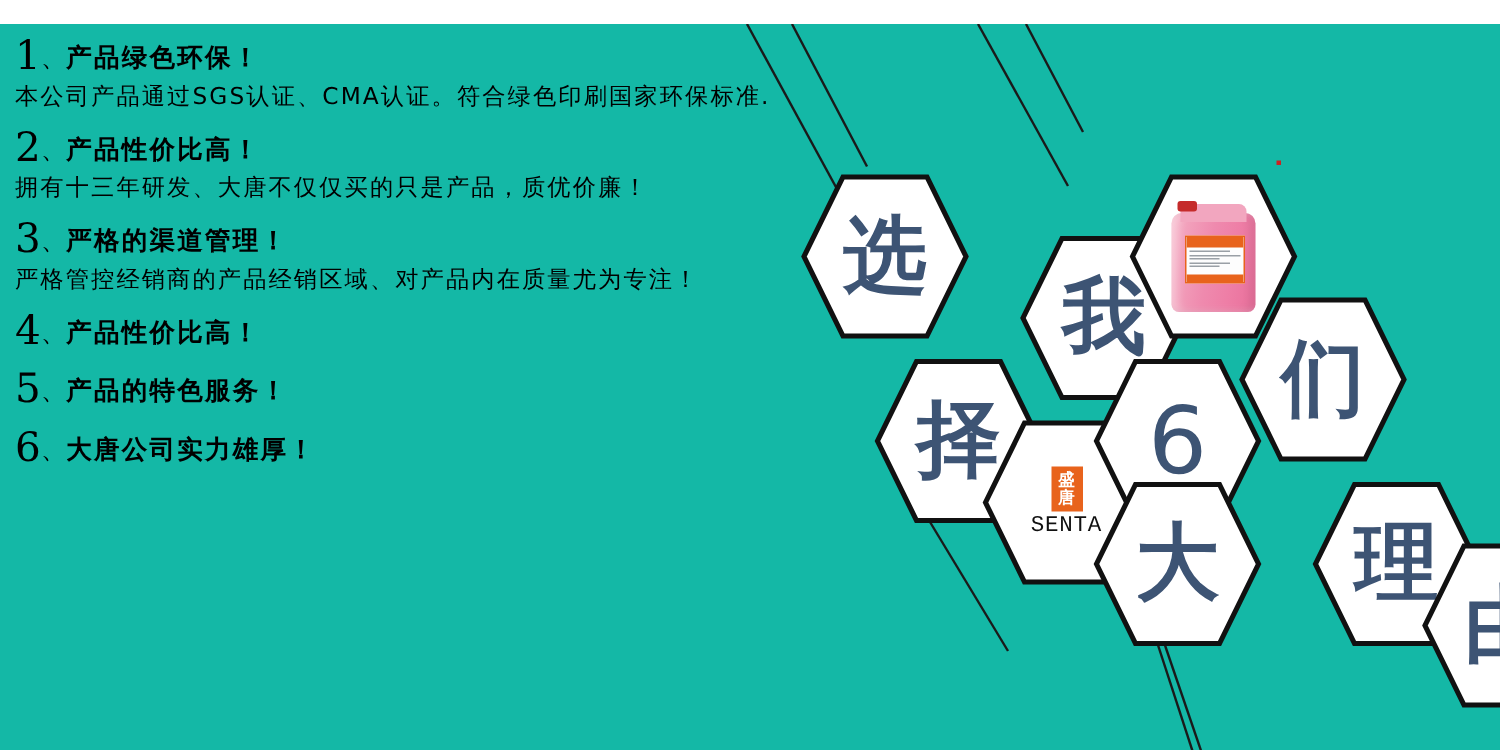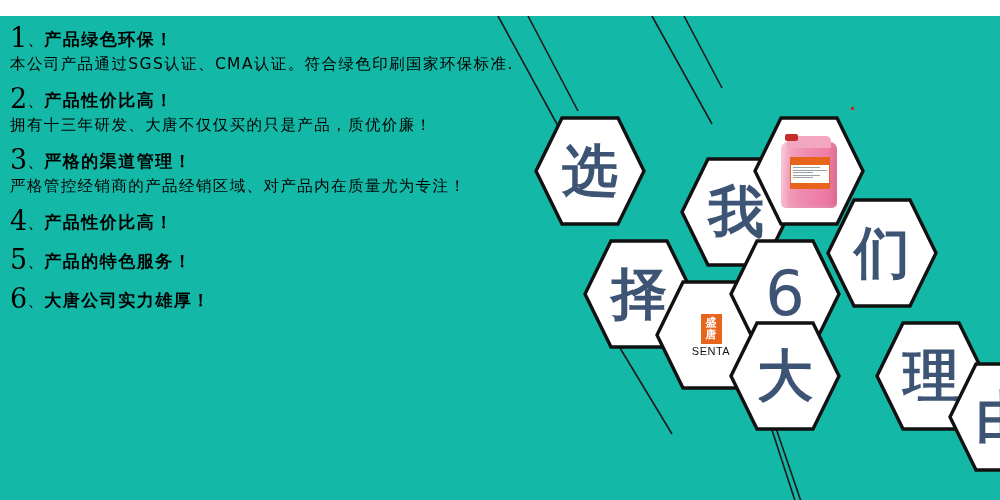--- a/index.html
+++ b/index.html
@@ -136,22 +136,22 @@
     color: #ffffff;
     font-size: 11px;
     line-height: 1.05;
     font-family: "DejaVu Serif", "Liberation Serif", serif;
     font-weight: bold;
     letter-spacing: 0;
   }
   .brand-mark span { display: block; transform: scale(1.0); }
   .brand-name {
     margin-top: 1px;
-    font-family: Liberation Sans, sans-serif;
-    font-size: 11px;
+    font-family: Liberation Mono, monospace;
+    font-size: 15px;
     letter-spacing: 0.5px;
     color: #111111;
   }
 
   
   .hex-product {
     position: absolute;
     left: 0; top: 0;
     width: 112px;
     height: 112px;

